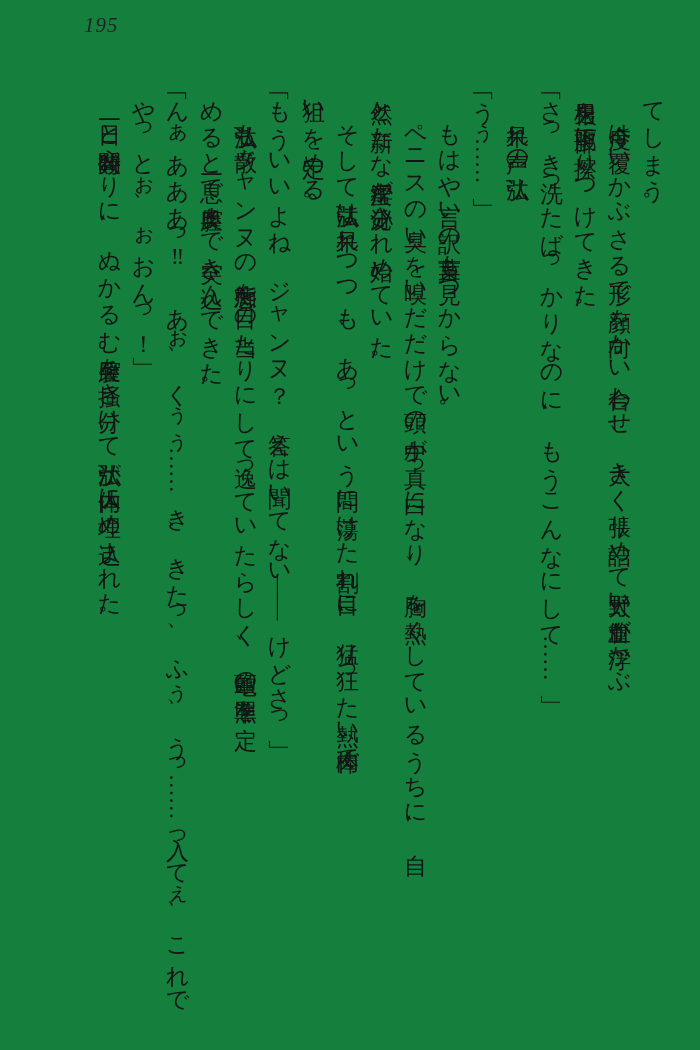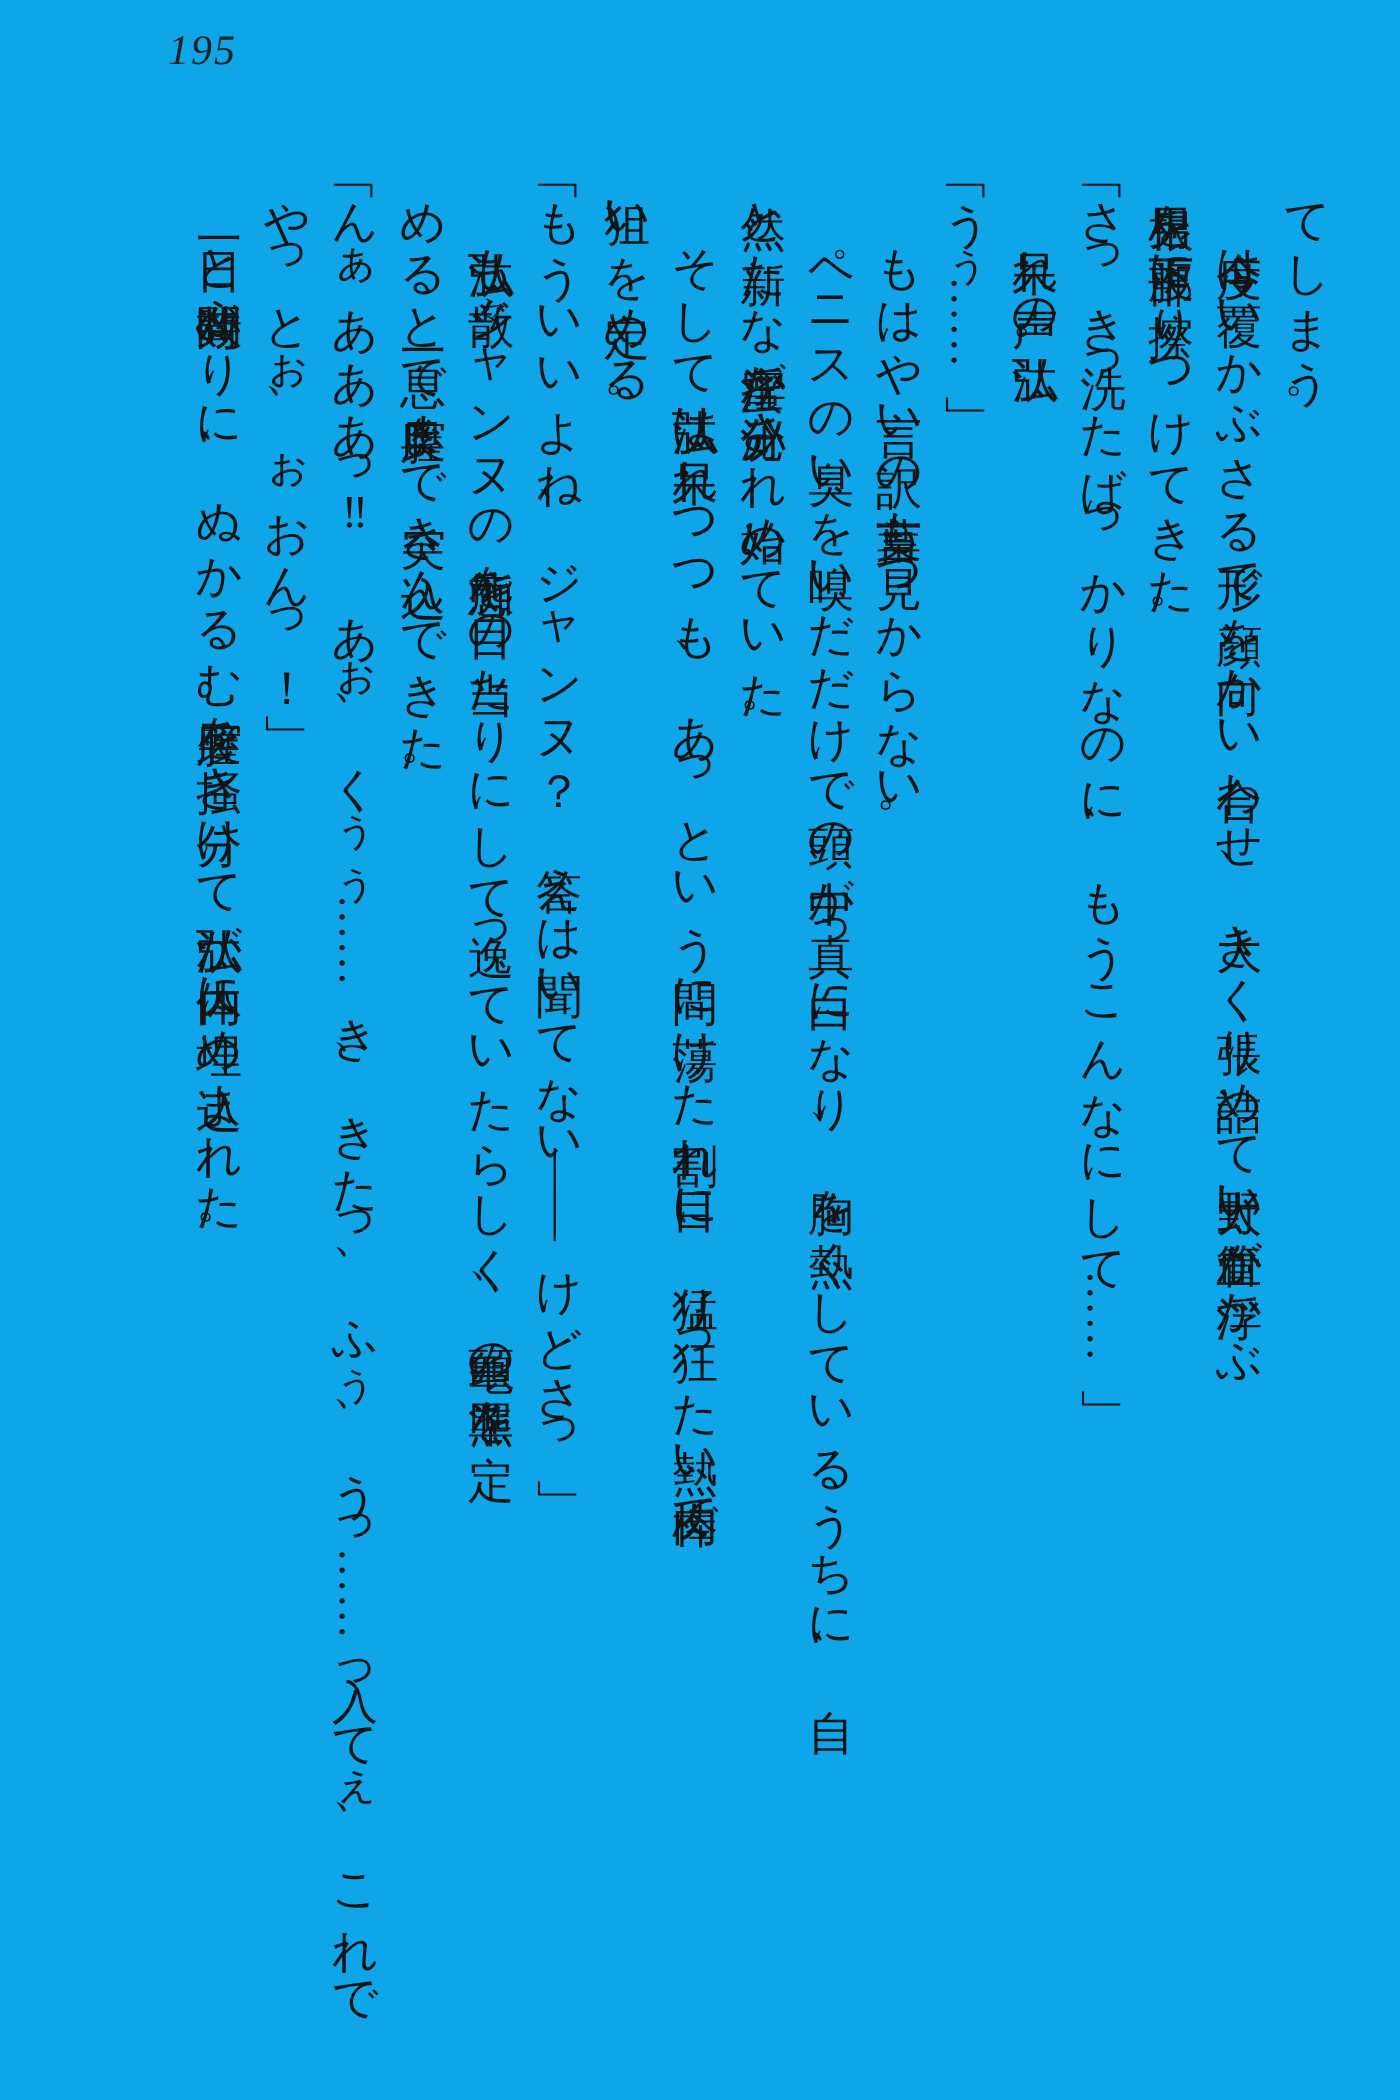--- a/index.html
+++ b/index.html
@@ -4,21 +4,21 @@
 <style>
   html, body {
     margin: 0;
     padding: 0;
     background: #ffffff;
   }
   .page {
     position: relative;
     width: 700px;
     height: 1050px;
-    background: #0ea5e9;
+    background: #15803d;
     overflow: hidden;
     font-family: "Liberation Serif", "DejaVu Serif", serif;
     color: #161616;
   }
   .page-number {
     position: absolute;
     top: 13px;
     left: 84px;
     font-size: 21px;
     font-style: italic;

